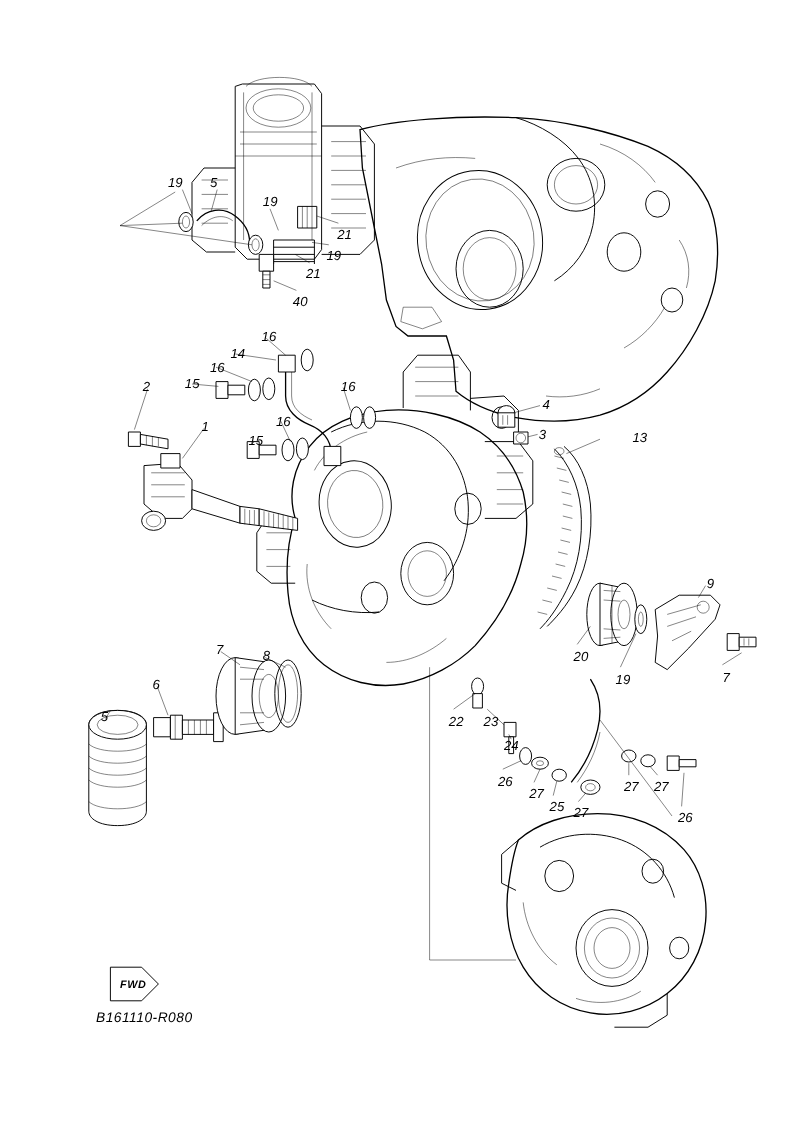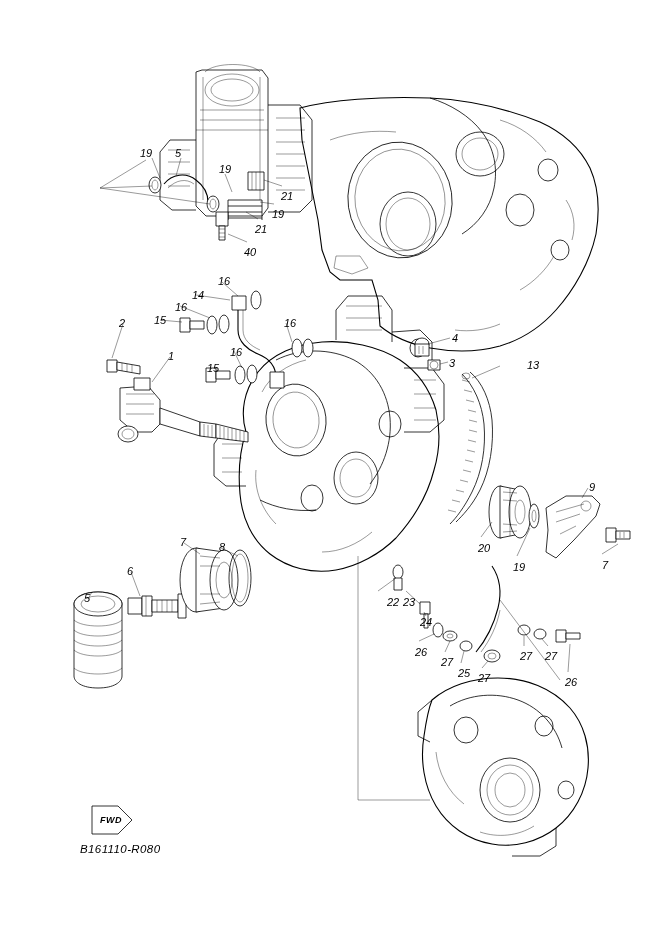--- a/index.html
+++ b/index.html
@@ -359,21 +359,21 @@
   <div class="callout" style="left:449px; top:358px;">3</div>
   <div class="callout" style="left:499px; top:360px;margin-left:28px;">13</div>
   <div class="callout" style="left:589px; top:482px;">9</div>
   <div class="callout" style="left:602px; top:560px;">7</div>
   <div class="callout" style="left:478px; top:543px;">20</div>
   <div class="callout" style="left:513px; top:562px;">19</div>
   <div class="callout" style="left:219px; top:542px;">8</div>
   <div class="callout" style="left:180px; top:537px;">7</div>
   <div class="callout" style="left:127px; top:566px;">6</div>
   <div class="callout" style="left:84px; top:593px;">5</div>
-  <div class="callout" style="left:387px; top:597px;">22</div>
+  <div class="callout" style="left:374px; top:597px;">22</div>
   <div class="callout" style="left:403px; top:597px;">23</div>
   <div class="callout" style="left:420px; top:617px;">24</div>
   <div class="callout" style="left:415px; top:647px;">26</div>
   <div class="callout" style="left:441px; top:657px;">27</div>
   <div class="callout" style="left:458px; top:668px;">25</div>
   <div class="callout" style="left:478px; top:673px;">27</div>
   <div class="callout" style="left:520px; top:651px;">27</div>
   <div class="callout" style="left:545px; top:651px;">27</div>
   <div class="callout" style="left:565px; top:677px;">26</div>
 

